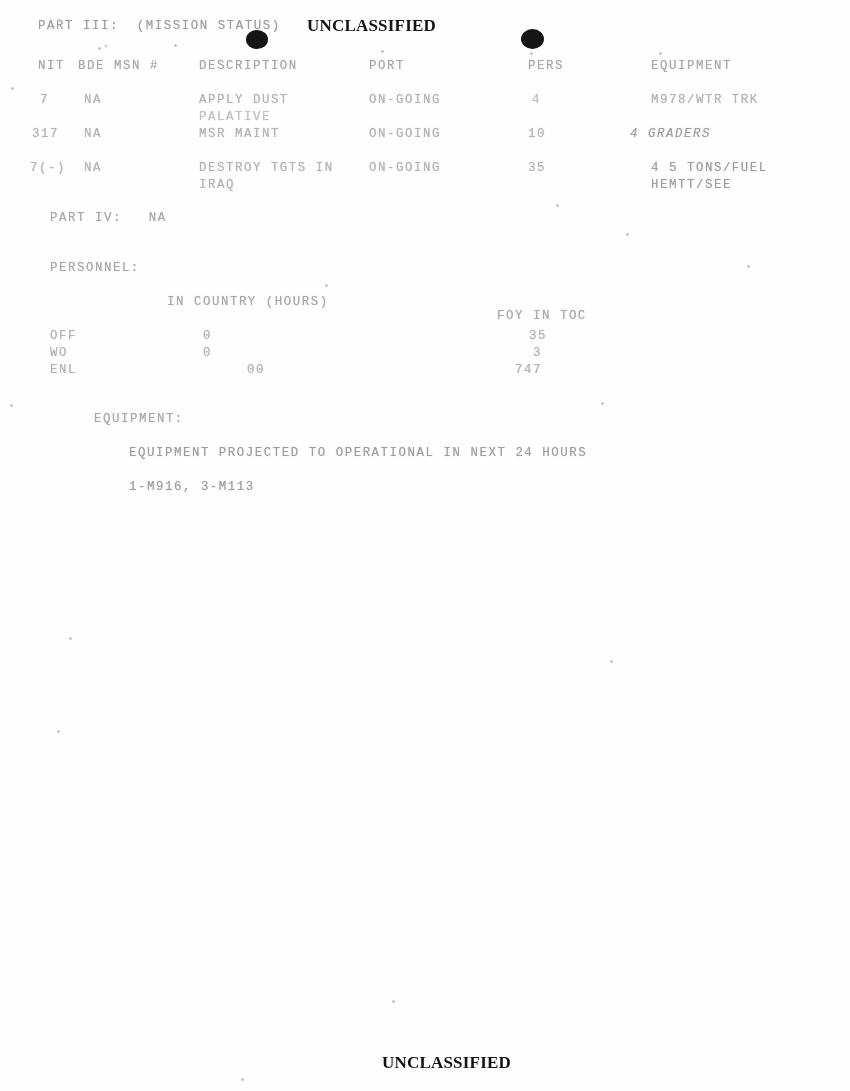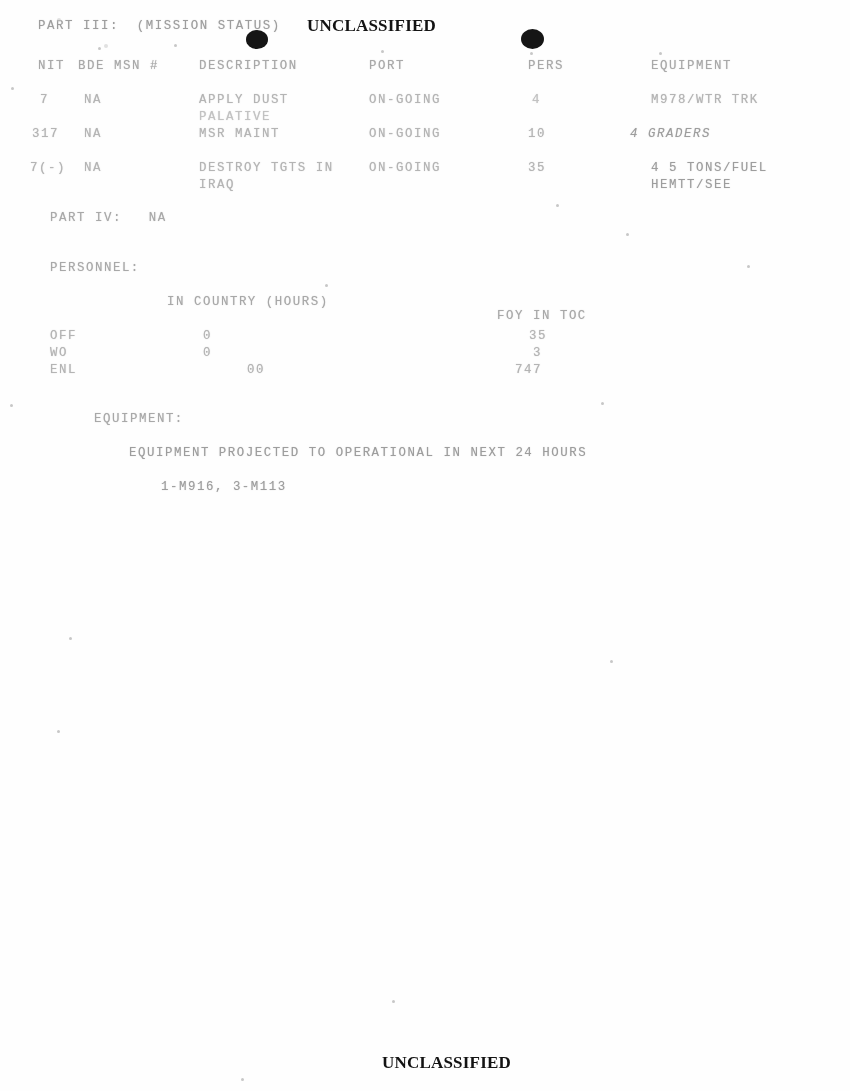--- a/index.html
+++ b/index.html
@@ -123,21 +123,21 @@
   <div class="tw" style="left:50px; top:346px;">WO</div>
   <div class="tw" style="left:203px; top:346px;">0</div>
   <div class="tw" style="left:533px; top:346px;">3</div>
 
   <div class="tw" style="left:50px; top:363px;">ENL</div>
   <div class="tw" style="left:199px; top:363px;margin-left:48px;">00</div>
   <div class="tw" style="left:515px; top:363px;">747</div>
 
   <div class="tw d2" style="left:50px; top:412px;margin-left:44px;">EQUIPMENT:</div>
   <div class="tw d3" style="left:129px; top:446px;">EQUIPMENT PROJECTED TO OPERATIONAL IN NEXT 24 HOURS</div>
-  <div class="tw d3" style="left:129px; top:480px;margin-left:32px;">1-M916, 3-M113</div>
+  <div class="tw d3" style="left:129px; top:480px;">1-M916, 3-M113</div>
 
   <div class="stamp stamp-bottom">UNCLASSIFIED</div>
 
   <div class="tiny-mark" style="left:11px; top:87px;"></div>
   <div class="tiny-mark" style="left:98px; top:47px;"></div>
   <div class="tiny-mark" style="left:174px; top:44px;"></div>
   <div class="tiny-mark" style="left:381px; top:50px;"></div>
   <div class="tiny-mark" style="left:530px; top:52px;"></div>
   <div class="tiny-mark" style="left:659px; top:52px;"></div>
   <div class="tiny-mark" style="left:325px; top:284px;"></div>

